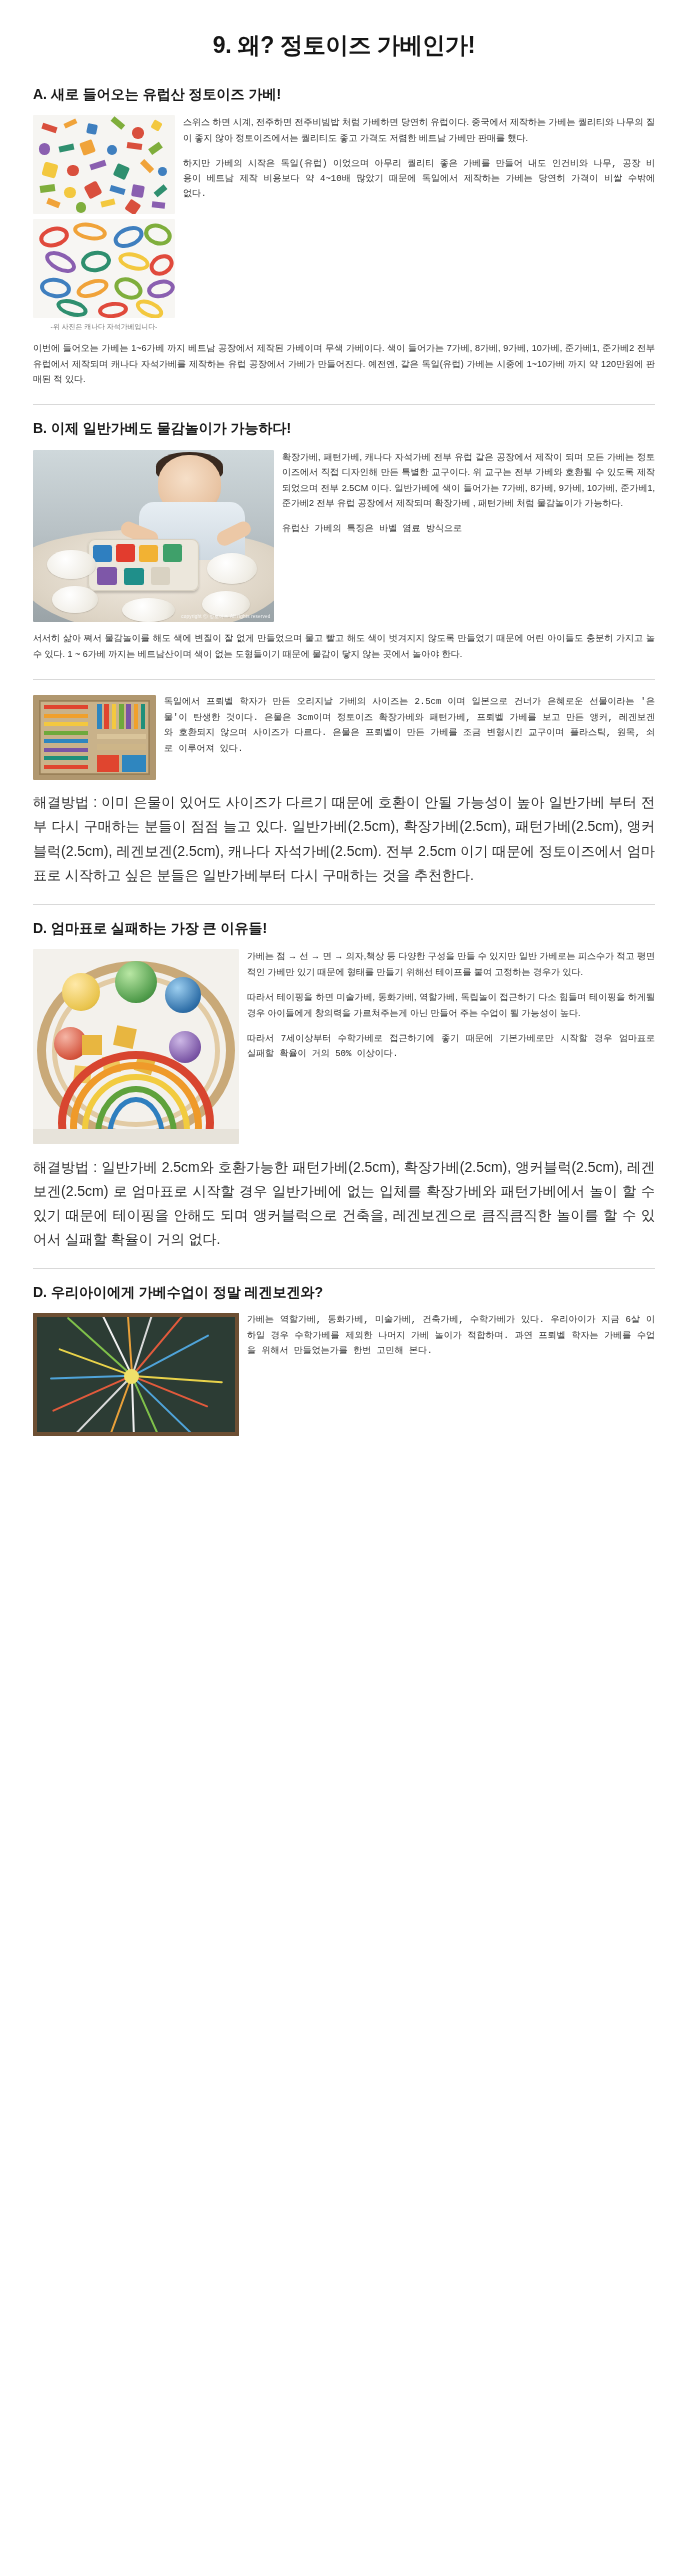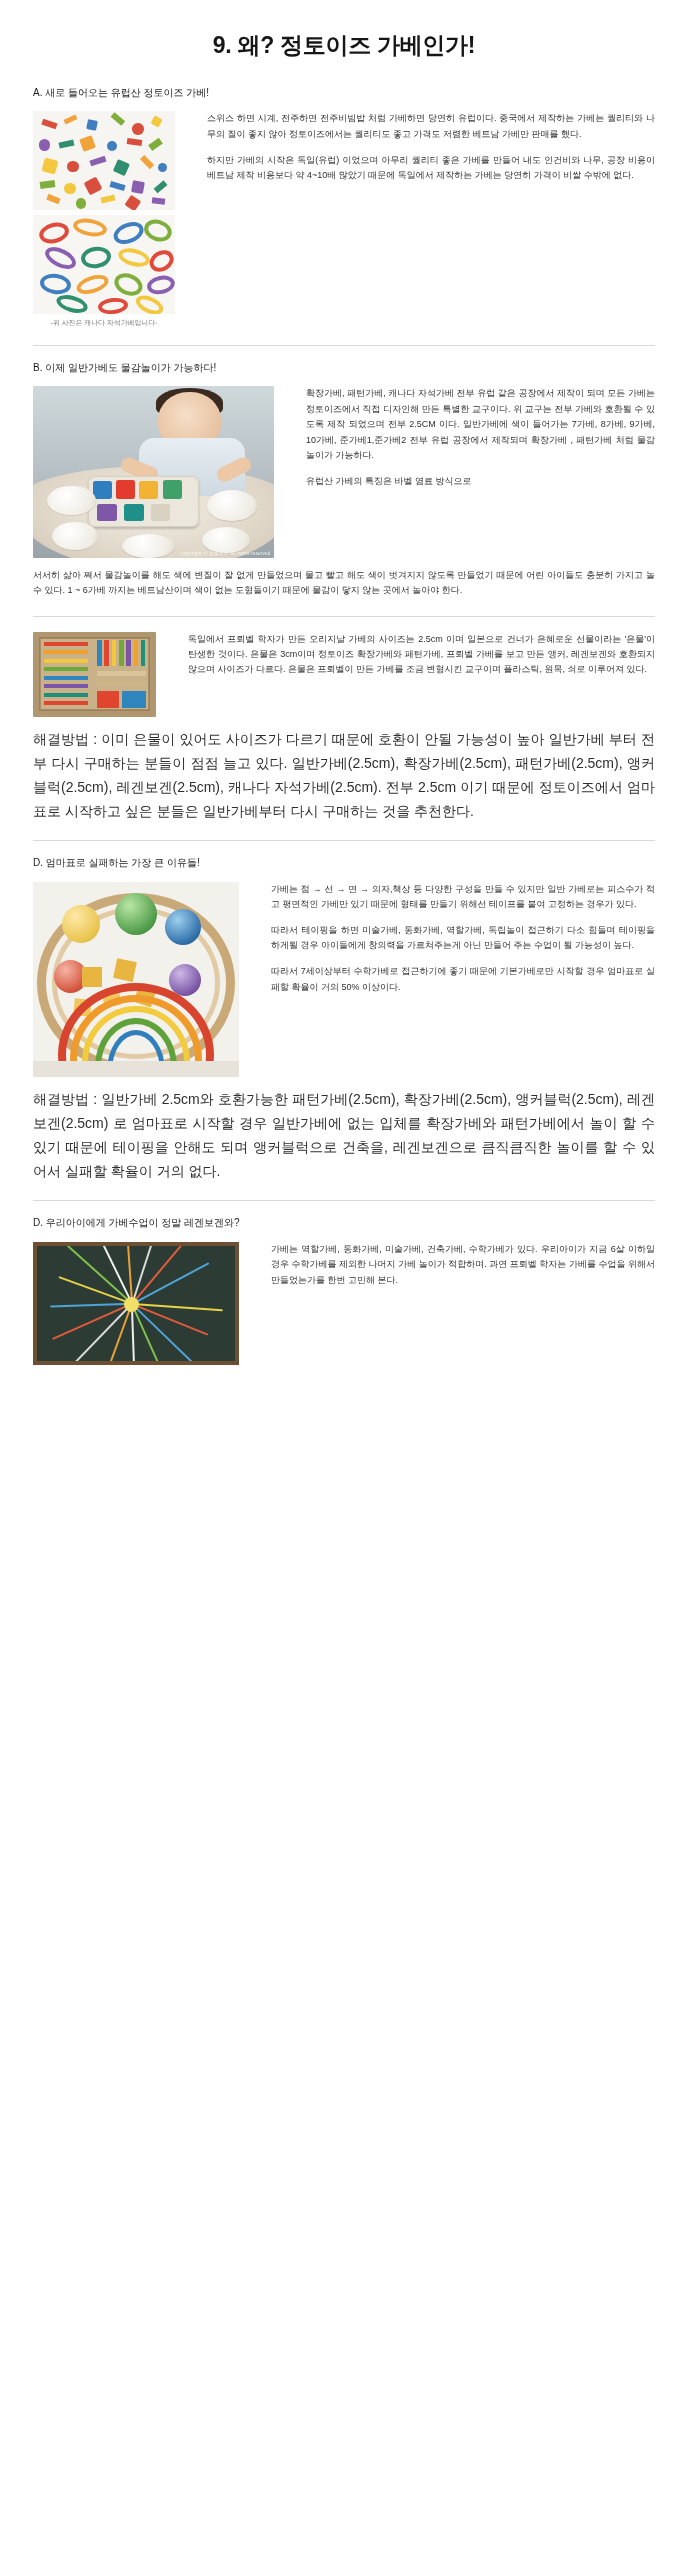--- a/index.html
+++ b/index.html
@@ -17,41 +17,41 @@
   h1.doc-title {
     font-size: 23px;
     font-weight: bold;
     text-align: center;
     margin: 10.3px 0 25px 0;
     letter-spacing: -0.3px;
     color: #161616;
   }
   .section { margin-bottom: 10.3px; }
   .sec-head {
-    font-size: 10px;
-    font-weight: normal;
+    font-size: 14px;
+    font-weight: bold;
     margin: 0 0 11.5px 0;
     color: #1a1a1a;
   }
   .sec-head.accent { color: #c0392b; }
   .cols {
     display: flex;
-    gap: 32px;
+    gap: 8px;
     align-items: flex-start;
   }
   .col-left { flex: 0 0 auto; }
   .col-right { flex: 1 1 auto; }
   p.body {
     font-size: 9px;
     line-height: 1.72;
     margin: 0 0 10.3px 0;
     text-align: justify;
     color: #2f2f2f;
   }
-  p.body:last-child { margin-bottom: 0; }
+  p.body:last-child { margin-bottom: 0; font-family: Liberation Mono, monospace; }
   .caption {
     font-size: 6.9px;
     color: #777;
     text-align: center;
     margin-top: 4px;
   }
   .full-note {
     font-size: 9px;
     line-height: 1.72;
     text-align: justify;
@@ -231,20 +231,21 @@
         </div>
 
         <div class="caption">-위 사진은 캐나다 자석가베입니다-</div>
       </div>
 
       <div class="col-right">
         <p class="body">스위스 하면 시계, 전주하면 전주비빔밥 처럼 가베하면 당연히 유럽이다. 중국에서 제작하는 가베는 퀄리티와 나무의 질이 좋지 않아 정토이즈에서는 퀄리티도 좋고 가격도 저렴한 베트남 가베만 판매를 했다.</p>
         <p class="body">하지만 가베의 시작은 독일(유럽) 이었으며 아무리 퀄리티 좋은 가베를 만들어 내도 인건비와 나무, 공장 비용이 베트남 제작 비용보다 약 4~10배 많았기 때문에 독일에서 제작하는 가베는 당연히 가격이 비쌀 수밖에 없다.</p>
       </div>
     </div>
+    <p class="full-note">이번에 들어오는 가베는 1~6가베 까지 베트남 공장에서 제작된 가베이며 무색 가베이다. 색이 들어가는 7가베, 8가베, 9가베, 10가베, 준가베1, 준가베2 전부 유럽에서 제작되며 캐나다 자석가베를 제작하는 유럽 공장에서 가베가 만들어진다. 예전엔, 같은 독일(유럽) 가베는 시중에 1~10가베 까지 약 120만원에 판매된 적 있다.</p>
   </div>
 
   <hr class="hr">
 
   <div class="section">
     <div class="sec-head">B. 이제 일반가베도 물감놀이가 가능하다!</div>
     <div class="cols">
       <div class="col-left">
         <div class="photo ph-b">
           <div class="table-top"></div>

